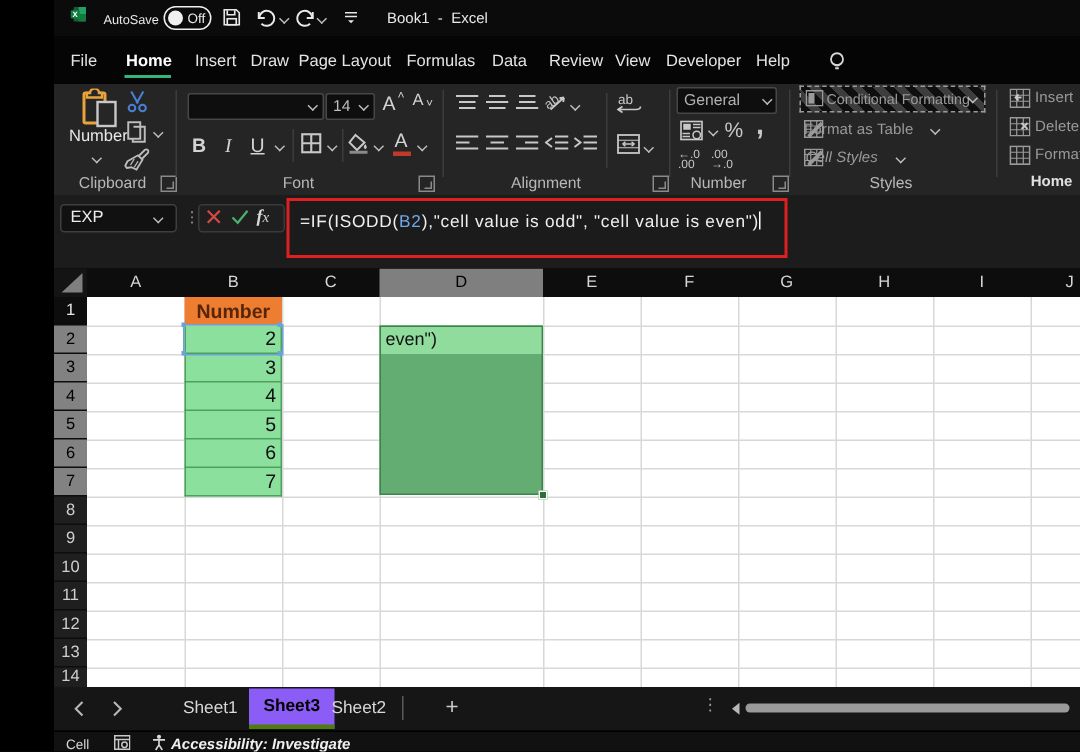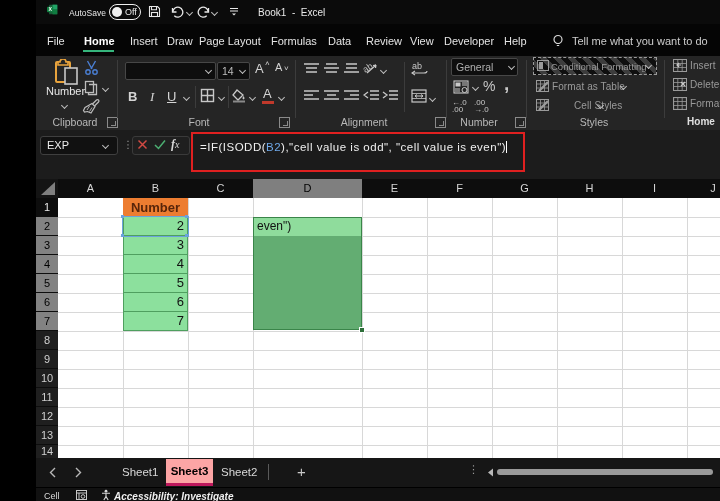--- a/index.html
+++ b/index.html
@@ -93,21 +93,20 @@
     <span class="menuitem" style="left:292px;">Data</span>
     <span class="menuitem" style="left:330px;">Review</span>
     <span class="menuitem" style="left:374px;">View</span>
     <span class="menuitem" style="left:408px;">Developer</span>
     <span class="menuitem" style="left:468px;">Help</span>
 
     <svg class="abs" style="left:516px;top:10px" width="12" height="15" viewBox="0 0 12 15">
       <circle cx="6" cy="5.5" r="4" fill="none" stroke="#d8d8d8" stroke-width="1.2"></circle>
       <path d="M4.5 9.5 h3 M4.8 11.5 h2.4" stroke="#d8d8d8" stroke-width="1.2"></path>
     </svg>
-    <span class="menuitem" style="left:536px;color:#cdcdcd;">Tell me what you want to do</span>
   </div>
   <div class="abs" id="ribbon">
 
     <svg class="abs" style="left:18px;top:3px" width="26" height="28" viewBox="0 0 26 28">
       <rect x="2" y="3" width="14" height="20" rx="1" fill="none" stroke="#e8a33d" stroke-width="2"></rect>
       <path d="M6 3 a3 3 0 0 1 6 0 h2 v3 h-10 v-3 z" fill="#262626" stroke="#e8a33d" stroke-width="1.6"></path>
       <rect x="11" y="9" width="12" height="16" fill="#262626" stroke="#c8c8c8" stroke-width="1.6"></rect>
     </svg>
     <div class="abs" style="left:10px;top:29px;width:38px;text-align:center;font-size:11px;color:#e8e8e8;">Number</div>
     <span class="chev" style="left:25px;top:46px;"></span>
@@ -242,28 +241,28 @@
       <rect x="0.5" y="0.5" width="11" height="10" fill="none" stroke="#9a9a9a" stroke-width="1"></rect>
       <rect x="2" y="2" width="4" height="7" fill="#9a9a9a"></rect>
     </svg>
     <span class="btxt" style="left:515px;top:4.5px;font-size:9.5px;letter-spacing:0;">Conditional Formatting</span>
     <span class="chev" style="left:609px;top:6px;"></span>
     <svg class="abs" style="left:500px;top:24px" width="13" height="12" viewBox="0 0 13 12">
       <rect x="0.5" y="0.5" width="12" height="11" fill="none" stroke="#9a9a9a" stroke-width="1"></rect>
       <path d="M0.5 4 h12 M0.5 8 h12 M4.5 0.5 v11 M8.5 0.5 v11" stroke="#9a9a9a" stroke-width="0.8"></path>
       <path d="M12 2 L3 11" stroke="#9a9a9a" stroke-width="2.4"></path>
     </svg>
-    <span class="btxt" style="left:516px;top:25px;">Format as Table</span>
+    <span class="btxt" style="left:500px;top:25px;">Format as Table</span>
     <span class="chev" style="left:584px;top:27px;"></span>
     <svg class="abs" style="left:500px;top:43px" width="13" height="12" viewBox="0 0 13 12">
       <rect x="0.5" y="0.5" width="12" height="11" fill="none" stroke="#9a9a9a" stroke-width="1"></rect>
       <path d="M0.5 4 h12 M0.5 8 h12 M4.5 0.5 v11 M8.5 0.5 v11" stroke="#9a9a9a" stroke-width="0.8"></path>
       <path d="M12 2 L3 11" stroke="#9a9a9a" stroke-width="2.4"></path>
     </svg>
-    <span class="btxt" style="left:538px;top:44px;">Cell Styles</span>
+    <span class="btxt" style="left:501px;top:44px;font-style:italic;">Cell Styles</span>
     <span class="chev" style="left:561px;top:46px;"></span>
     <div class="glabel" style="left:510px;width:96px;">Styles</div>
     <div class="gsep" style="left:628px;"></div>
 
     <svg class="abs" style="left:637px;top:3px" width="14" height="13" viewBox="0 0 14 13">
       <rect x="0.5" y="0.5" width="13" height="12" fill="none" stroke="#9a9a9a" stroke-width="1"></rect>
       <path d="M0.5 4.5 h13 M0.5 8.5 h13 M4.8 0.5 v12 M9.2 0.5 v12" stroke="#9a9a9a" stroke-width="0.8"></path>
       <path d="M4 5 h-4 M2 3 l-2 2 2 2" stroke="#c8c8c8" stroke-width="1.2" fill="none" transform="translate(4,1)"></path>
     </svg>
     <span class="btxt" style="left:654px;top:4px;">Insert</span>
@@ -413,21 +412,21 @@
       </svg>
   </div>
   <div class="abs" id="tabbar">
     <svg class="abs" style="left:13px;top:9px" width="8" height="11" viewBox="0 0 8 11">
         <path d="M6 1 L1.5 5.5 L6 10" fill="none" stroke="#b8b8b8" stroke-width="1.4"></path>
       </svg>
     <svg class="abs" style="left:38px;top:9px" width="8" height="11" viewBox="0 0 8 11">
         <path d="M2 1 L6.5 5.5 L2 10" fill="none" stroke="#b8b8b8" stroke-width="1.4"></path>
       </svg>
     <span class="abs" style="left:86px;top:8px;">Sheet1</span>
-    <div class="abs" style="left:130px;top:1px;width:47px;height:27px;background:#fca5a5;border-bottom:3px solid #be185d;box-sizing:border-box;text-align:center;">
+    <div class="abs" style="left:130px;top:1px;width:57px;height:27px;background:#8b5cf6;border-bottom:3px solid #4d7c0f;box-sizing:border-box;text-align:center;">
       <span style="color:#000;font-weight:bold;font-size:11.5px;line-height:24px;">Sheet3</span>
     </div>
     <span class="abs" style="left:185px;top:8px;">Sheet2</span>
     <span class="abs" style="left:232px;top:6px;width:1px;height:16px;background:#5a5a5a;"></span>
     <span class="abs" style="left:261px;top:5px;font-size:15px;color:#c8c8c8;">+</span>
     <span class="abs" style="left:432px;top:5px;font-size:11px;color:#9a9a9a;">⋮</span>
     <svg class="abs" style="left:451px;top:10px" width="7" height="9" viewBox="0 0 7 9">
         <path d="M6 0.5 L1 4.5 L6 8.5 z" fill="#b8b8b8"></path>
       </svg>
     <div class="abs" style="left:461px;top:11px;width:216px;height:6px;background:#9a9a9a;border-radius:3px;"></div>

